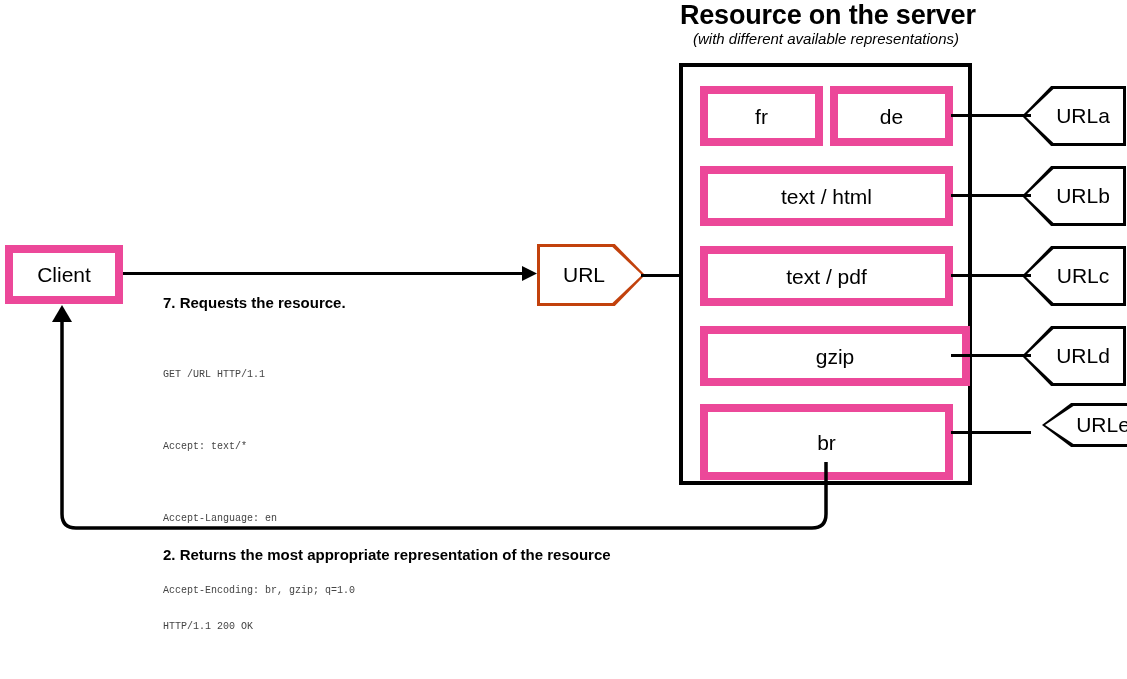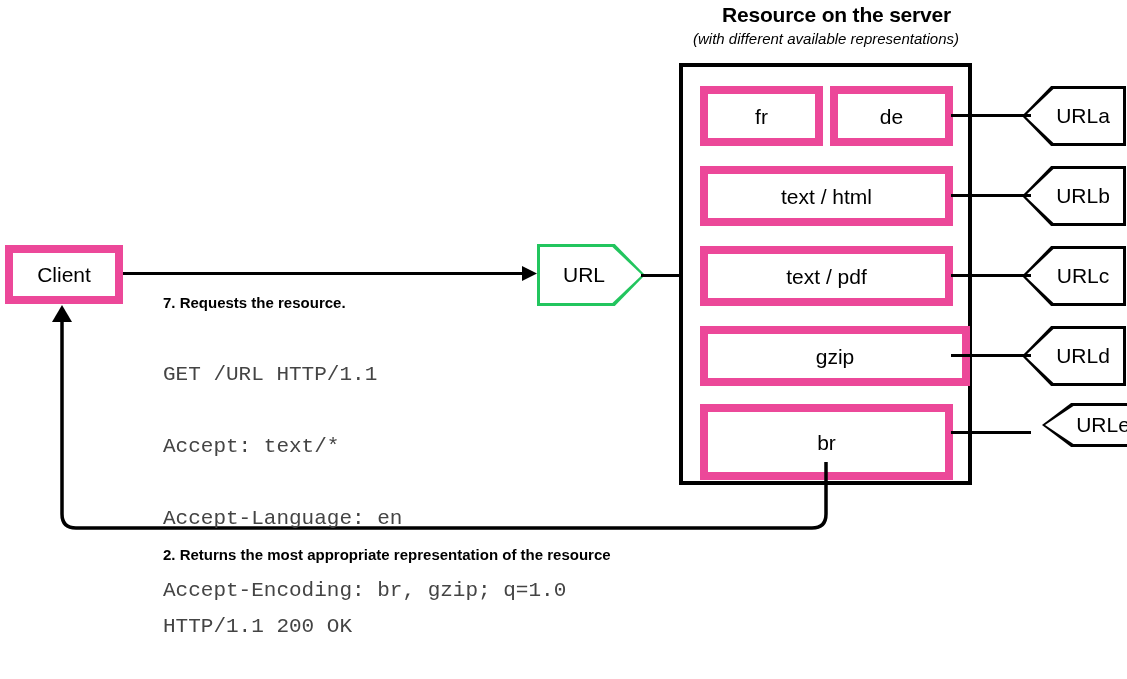--- a/index.html
+++ b/index.html
@@ -13,25 +13,25 @@
     height: 679px;
     background: #ffffff;
     overflow: hidden;
     font-family: "Liberation Sans", sans-serif;
     color: #000000;
   }
 
   
   .server-title {
     position: absolute;
-    left: 621px;
+    left: 680px;
     top: 2px;
     width: 330px;
-    text-align: right;
-    font-size: 21px;
+    text-align: left;
+    font-size: 27px;
     font-weight: bold;
     letter-spacing: -0.2px;
     line-height: 26px;
   }
   .server-subtitle {
     position: absolute;
     left: 641px;
     top: 29px;
     width: 370px;
     text-align: center;
@@ -60,21 +60,21 @@
     left: 679px;
     top: 63px;
     width: 293px;
     height: 422px;
   }
 
   
   .pent-right {
     position: absolute;
     box-sizing: border-box;
-    background: #22c55e;
+    background: #c2410c;
     clip-path: polygon(0% 0%, 72% 0%, 100% 50%, 72% 100%, 0% 100%);
   }
   .pent-right .inner {
     position: absolute;
     left: 3px; top: 3px; right: 3px; bottom: 3px;
     background: #fff;
     clip-path: polygon(0% 0%, 71% 0%, 100% 50%, 71% 100%, 0% 100%);
     display: flex;
     align-items: center;
     justify-content: center;
@@ -119,21 +119,21 @@
   
   .step-title {
     position: absolute;
     font-size: 15px;
     font-weight: bold;
     white-space: nowrap;
   }
   .headers {
     position: absolute;
     font-family: "Liberation Mono", monospace;
-    font-size: 21px;
+    font-size: 10px;
     line-height: 24px;
     white-space: pre;
     color: #444;
   }
   .headers .hline-text { display: block; }
 </style>
 </head>
 <body>
 
 <div id="canvas">

